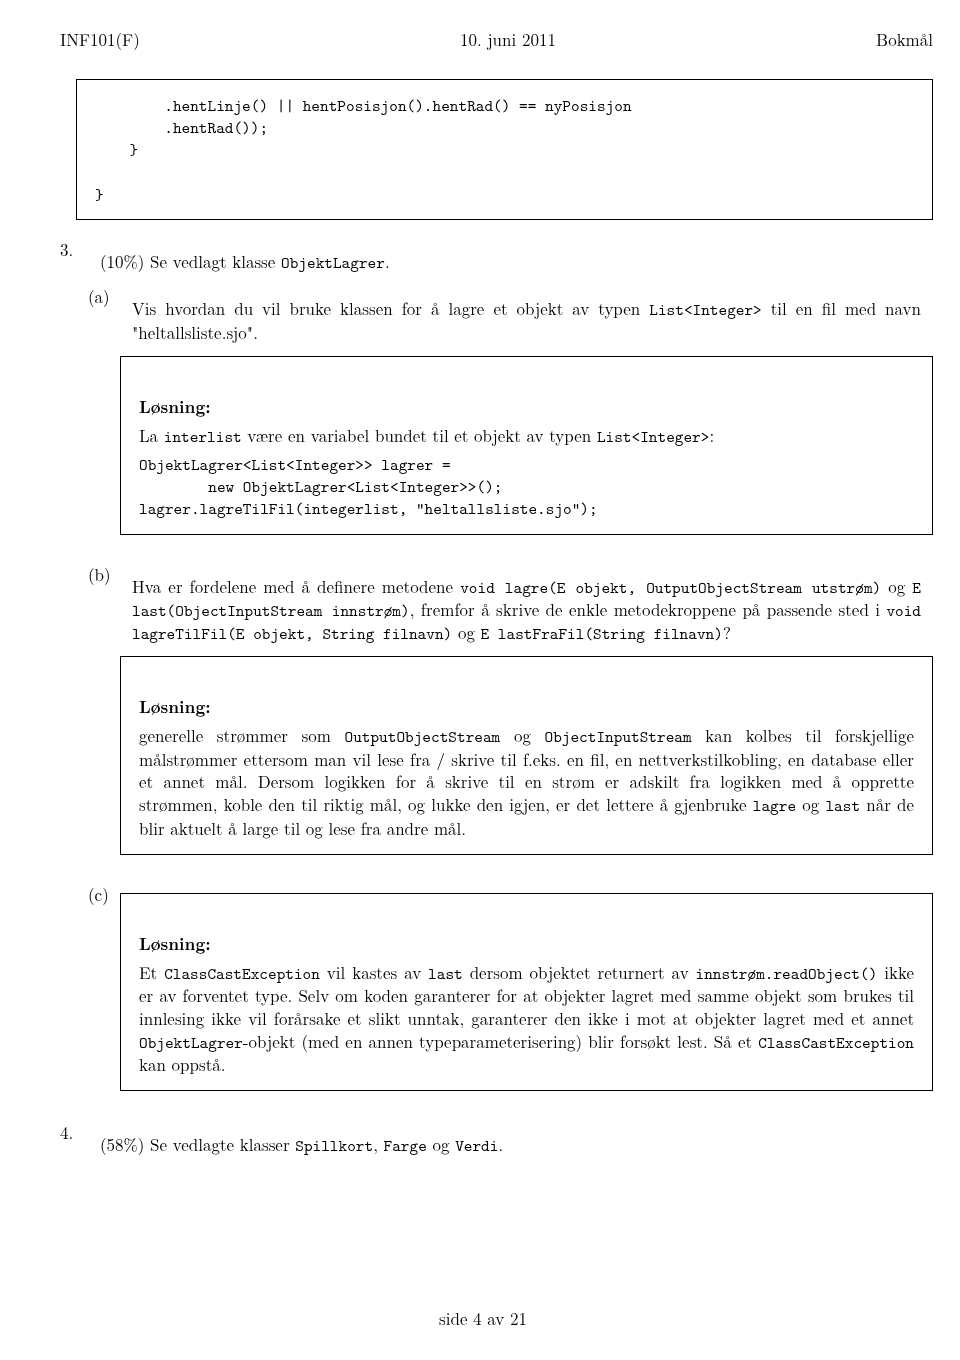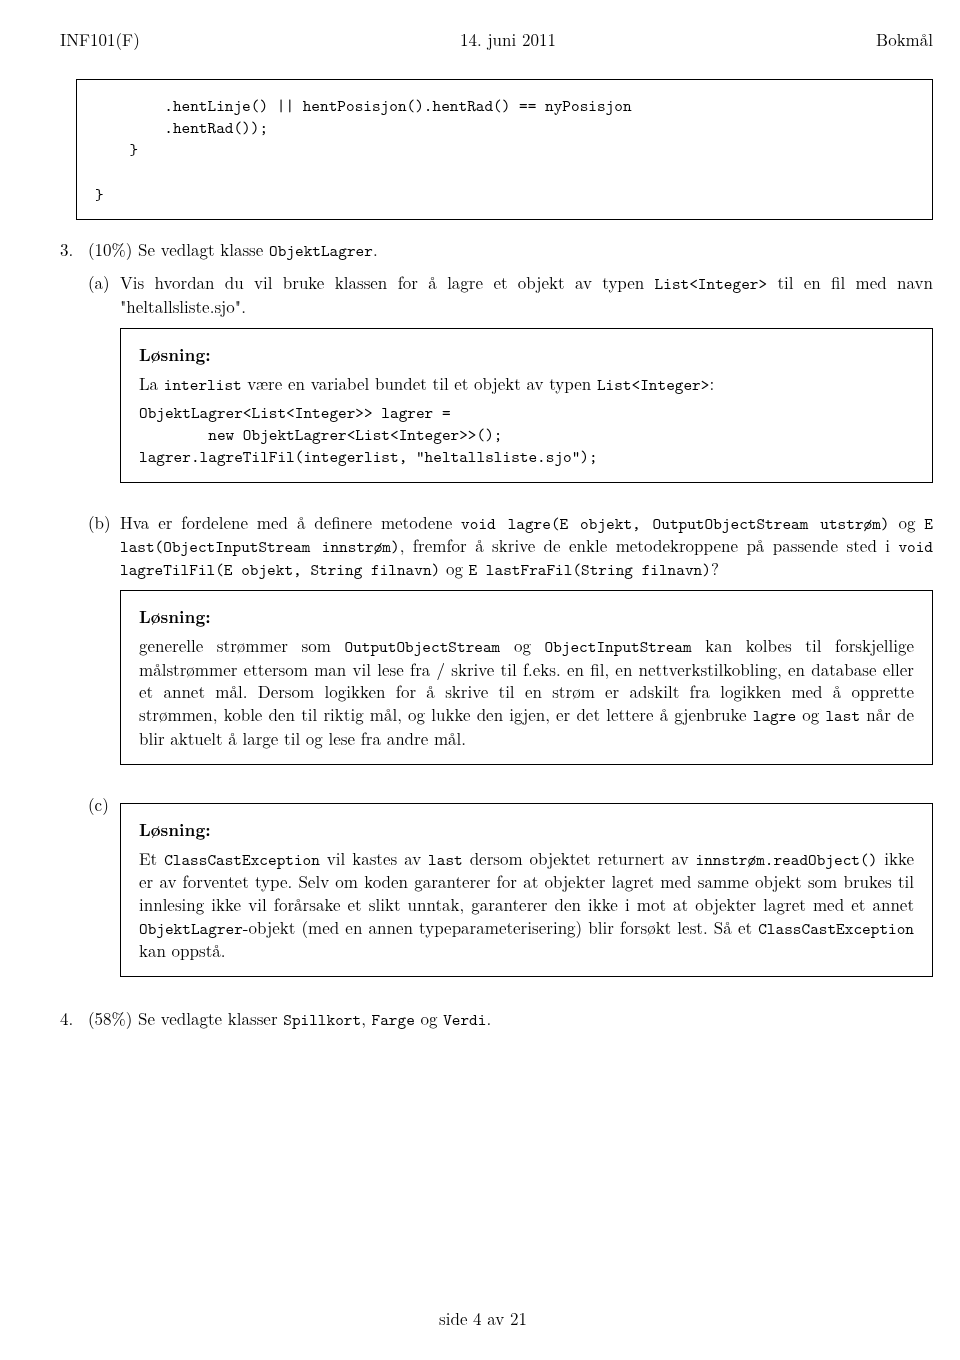--- a/index.html
+++ b/index.html
@@ -57,48 +57,49 @@
   .sub-item .lbl {
     width: 32px;
     flex: none;
   }
   .sub-item .body {
     flex: 1;
   }
   .losning {
     font-weight: bold;
     margin-bottom: 6px;
+    margin-top: 24px;
   }
   .box p {
     margin: 0 0 6px 0;
     text-align: justify;
   }
   .box p:last-child { margin-bottom: 0; }
   p.flow {
-    margin: 0;
+    margin: 12px;
     text-align: justify;
   }
   .footer {
     position: absolute;
     bottom: 30px;
     width: 100%;
     left: 3px;
     text-align: center;
     font-size: 17px;
   }
   .indent-block { margin-left: 16px; }
 </style>
 </head>
 <body>
 
 <div class="page">
 
   <div class="header">
     <span>INF101(F)</span>
-    <span>14. juni 2011</span>
+    <span>10. juni 2011</span>
     <span>Bokmål</span>
   </div>
 
   <div class="indent-block">
 
     <div class="box">
 <pre class="tt"><span>        .hentLinje() || hentPosisjon().hentRad() == nyPosisjon</span>
 <span>        .hentRad());</span>
 <span>    }</span>
 <span></span>

